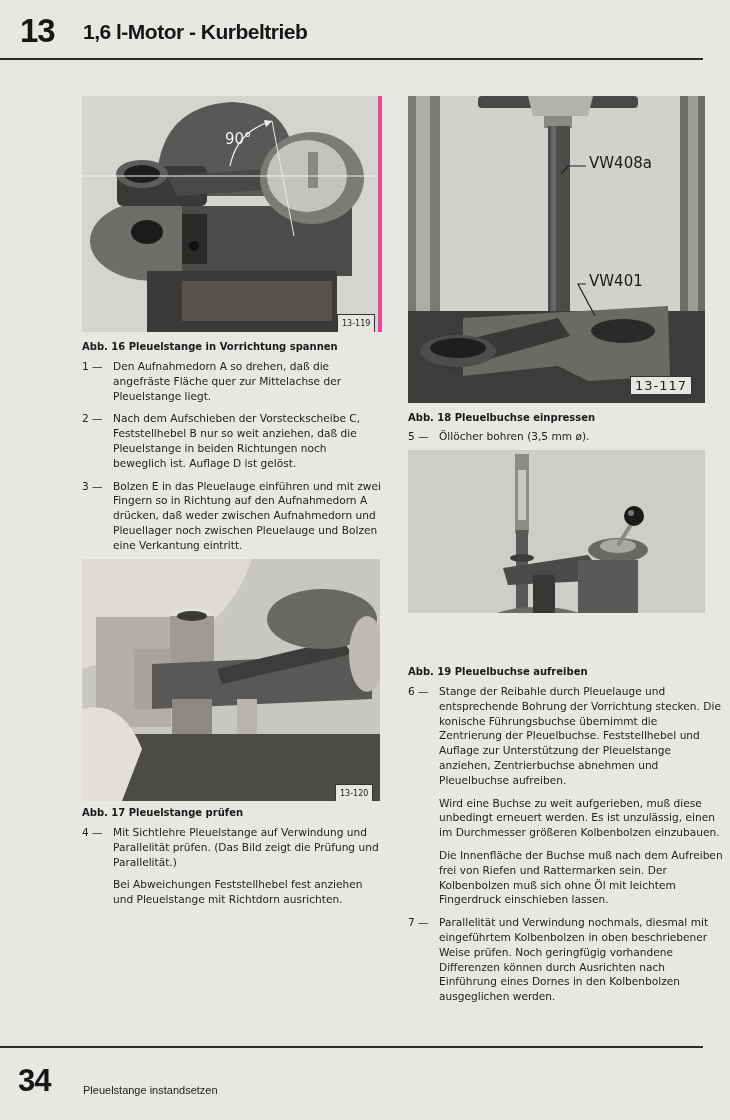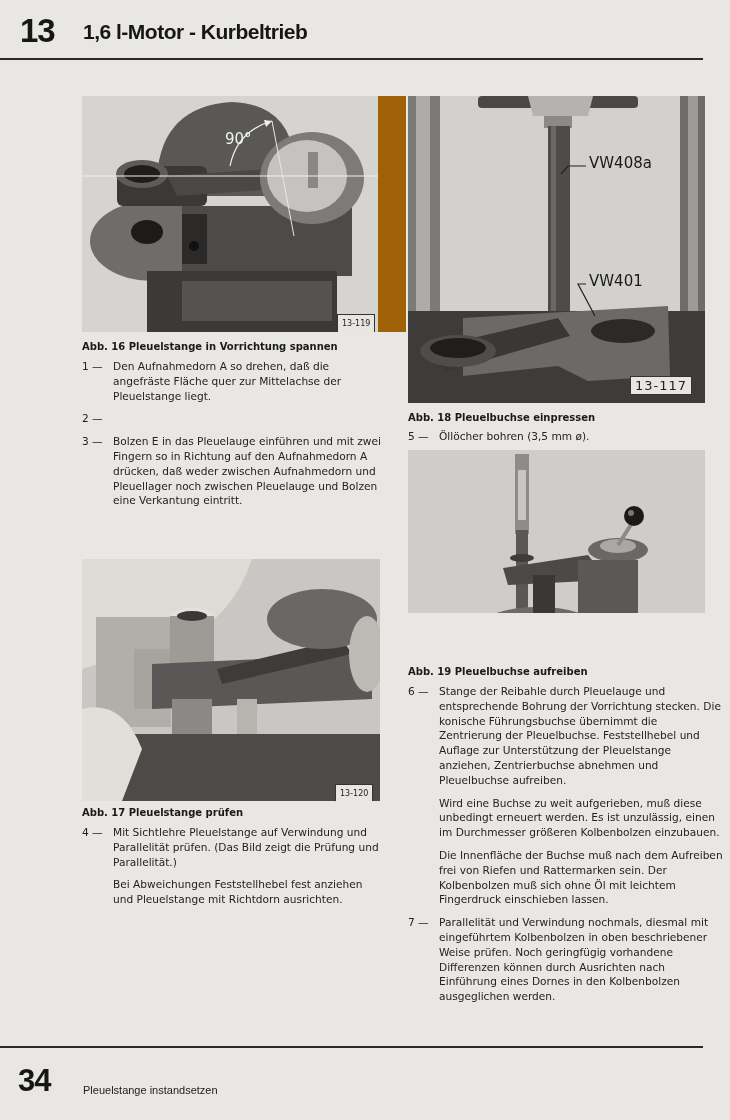--- a/index.html
+++ b/index.html
@@ -36,21 +36,21 @@
   .col-left { left: 82px; width: 300px; }
   .col-right { left: 408px; width: 315px; }
 </style>
 </head>
 <body>
 
 <div class="abs chap-num">13</div>
 <div class="abs chap-title">1,6 l-Motor - Kurbeltrieb</div>
 <div class="abs rule-top"></div>
 
-<div class="abs fig" style="left:82px;top:96px;width:324px;height:236px;background:#a16207;">
+<div class="abs fig" style="left:82px;top:96px;width:300px;height:236px;background:#ec4899;">
   <svg width="296" height="236" viewBox="0 0 296 236">
     <rect x="0" y="0" width="296" height="236" fill="#d6d4d0"></rect>
     <path d="M75 80 Q80 10 150 6 Q205 8 212 60 L212 100 L75 100 Z" fill="#5a5856"></path>
     <ellipse cx="70" cy="145" rx="62" ry="40" fill="#6f6d6a"></ellipse>
     <rect x="100" y="110" width="170" height="70" fill="#4d4b49"></rect>
     <rect x="65" y="175" width="190" height="61" fill="#3c3a39"></rect>
     <rect x="100" y="185" width="150" height="40" fill="#55524f"></rect>
     <ellipse cx="65" cy="136" rx="16" ry="12" fill="#1c1b1a"></ellipse>
     <rect x="35" y="70" width="90" height="40" rx="6" fill="#3b3937"></rect>
     <ellipse cx="60" cy="78" rx="26" ry="14" fill="#5e5c5a"></ellipse>
@@ -72,20 +72,21 @@
 
 <div class="abs col-left caption" style="top:340px;">Abb. 16 Pleuelstange in Vorrichtung spannen</div>
 
 <div class="abs col-left" style="top:359px;">
   <div class="step">
     <span class="n">1 —</span>
     <span class="t">Den Aufnahmedorn A so drehen, daß die angefräste Fläche quer zur Mittelachse der Pleuelstange liegt.</span>
   </div>
   <div class="step" style="margin-top:8px;">
     <span class="n">2 —</span>
+    <span class="t">Nach dem Aufschieben der Vorsteckscheibe C, Feststellhebel B nur so weit anziehen, daß die Pleuelstange in beiden Richtungen noch beweglich ist. Auflage D ist gelöst.</span>
   </div>
   <div class="step" style="margin-top:8px;">
     <span class="n">3 —</span>
     <span class="t">Bolzen E in das Pleuelauge einführen und mit zwei Fingern so in Richtung auf den Aufnahmedorn A drücken, daß weder zwischen Aufnahmedorn und Pleuellager noch zwischen Pleuelauge und Bolzen eine Verkantung eintritt.</span>
   </div>
 </div>
 
 <div class="abs fig" style="left:82px;top:559px;width:298px;height:242px;">
   <svg width="298" height="242" viewBox="0 0 298 242">
     <rect x="0" y="0" width="298" height="242" fill="#c9c7c3"></rect>

